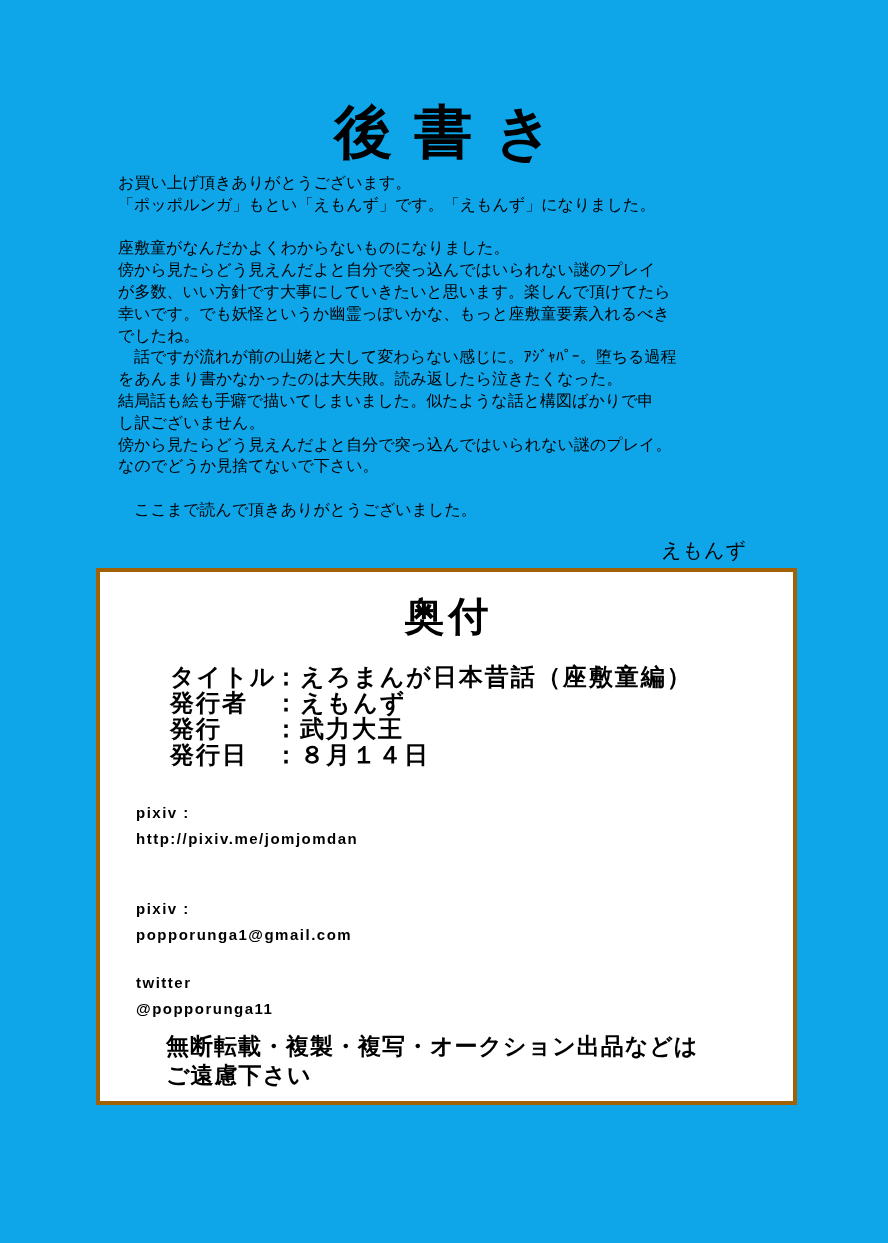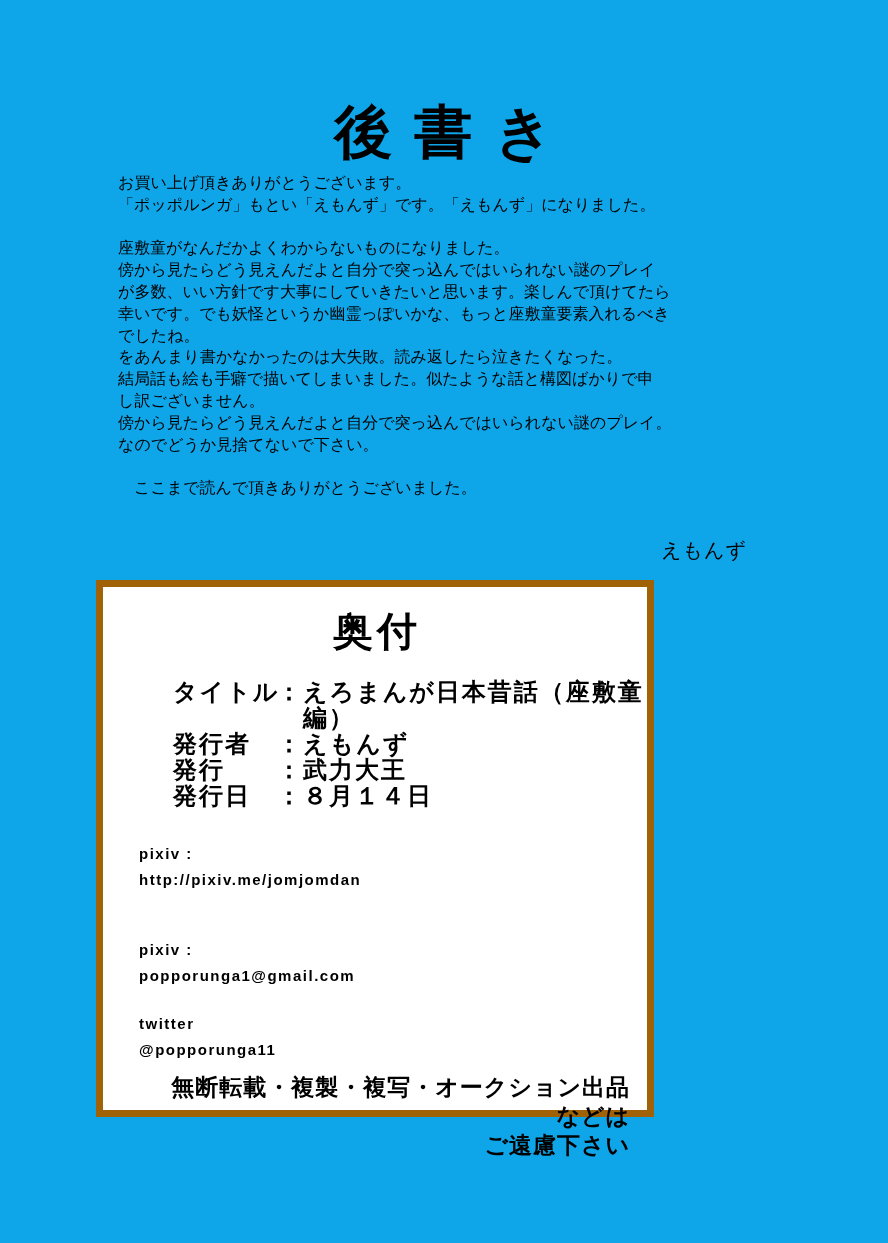--- a/index.html
+++ b/index.html
@@ -39,25 +39,25 @@
   }
   .signature {
     position: absolute;
     top: 537px;
     right: 141px;
     font-size: 20px;
     letter-spacing: 1px;
   }
   .colophon {
     position: absolute;
-    top: 580px;
+    top: 568px;
     left: 96px;
-    width: 558px;
+    width: 701px;
     height: 537px;
-    border: 7px solid #a16207;
+    border: 4px solid #a16207;
     background: #ffffff;
     font-family: "Liberation Sans", "DejaVu Sans", sans-serif;
   }
   .colophon-title {
     margin-top: 20px;
     text-align: center;
     font-size: 40px;
     line-height: 48px;
     font-weight: bold;
     letter-spacing: 4px;
@@ -77,44 +77,44 @@
     margin-left: 36px;
     font-size: 15px;
     line-height: 26px;
     font-weight: bold;
     letter-spacing: 1.5px;
   }
   .contact-pixiv   { margin-top: 32px; }
   .contact-gmail   { margin-top: 44px; }
   .contact-twitter { margin-top: 22px; }
   .notice {
-    margin: 10px 17px 0 66px;
+    margin: 10px 0 0 66px;
     font-size: 23px;
     line-height: 29px;
     font-weight: bold;
     letter-spacing: 1px;
-    text-align: right;
   }
 </style>
 </head>
 <body>
 
 <div class="page">
 
   <h1 class="title">後書き</h1>
 
   <div class="body-text">
     <div class="line">お買い上げ頂きありがとうございます。</div>
     <div class="line">「ポッポルンガ」もとい「えもんず」です。「えもんず」になりました。</div>
     <div class="line"></div>
     <div class="line">座敷童がなんだかよくわからないものになりました。</div>
     <div class="line">傍から見たらどう見えんだよと自分で突っ込んではいられない謎のプレイ</div>
     <div class="line">が多数、いい方針です大事にしていきたいと思います。楽しんで頂けてたら</div>
     <div class="line">幸いです。でも妖怪というか幽霊っぽいかな、もっと座敷童要素入れるべき</div>
     <div class="line">でしたね。</div>
+    <div class="line">　話ですが流れが前の山姥と大して変わらない感じに。ｱｼﾞｬﾊﾟｰ。堕ちる過程</div>
     <div class="line">をあんまり書かなかったのは大失敗。読み返したら泣きたくなった。</div>
     <div class="line">結局話も絵も手癖で描いてしまいました。似たような話と構図ばかりで申</div>
     <div class="line">し訳ございません。</div>
     <div class="line">傍から見たらどう見えんだよと自分で突っ込んではいられない謎のプレイ。</div>
     <div class="line">なのでどうか見捨てないで下さい。</div>
     <div class="line"></div>
     <div class="line">　ここまで読んで頂きありがとうございました。</div>
   </div>
 
   <div class="signature">えもんず</div>

